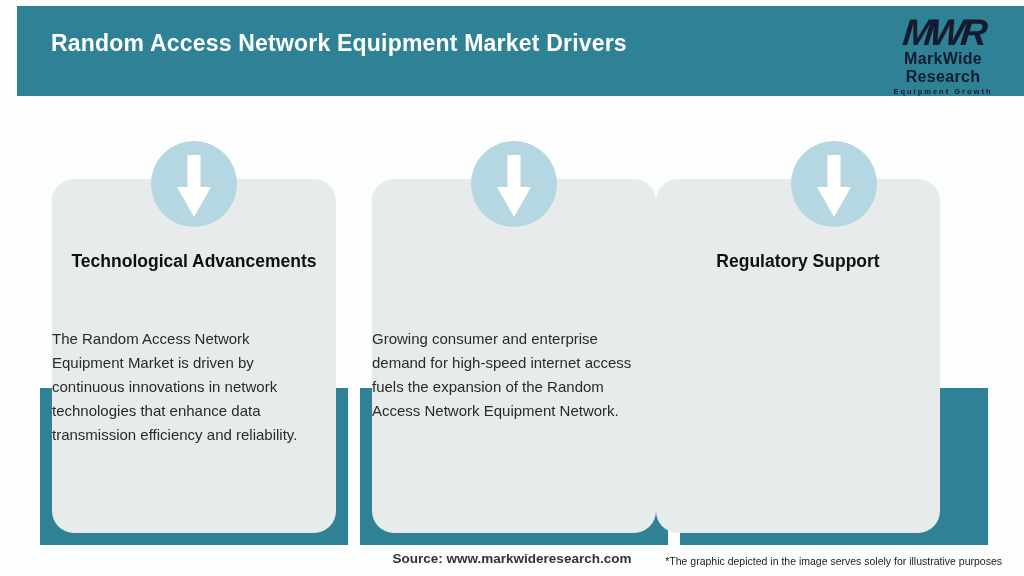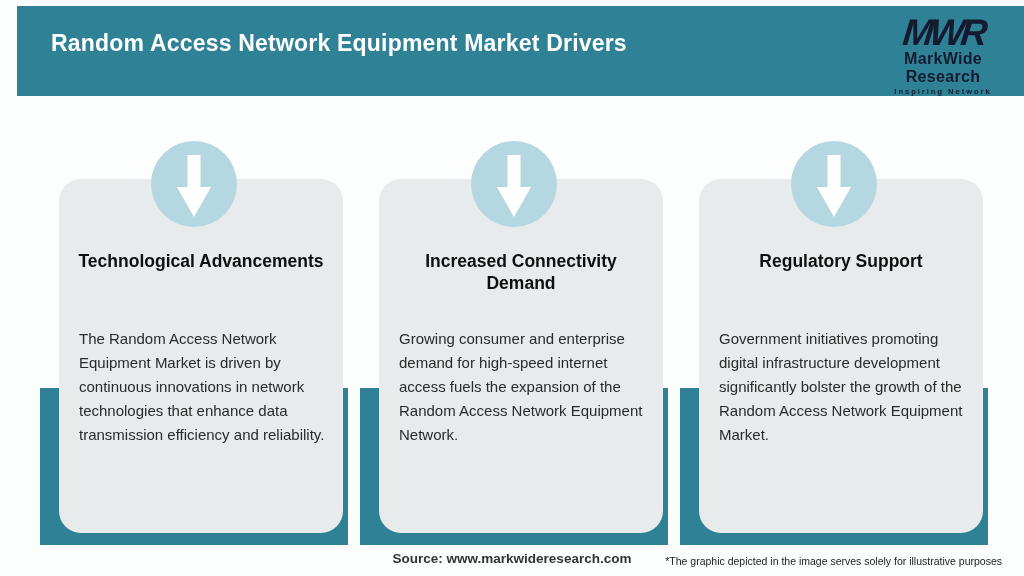--- a/index.html
+++ b/index.html
@@ -68,25 +68,24 @@
   .teal-back.c2 { left: 360px; }
   .teal-back.c3 { left: 680px; }
 
   .card {
     position: absolute;
     top: 179px; height: 354px;
     width: 284px;
     background: #e8ebec;
     border-radius: 22px;
     z-index: 1;
-    margin-left: 7px;
   }
   .card.c1 { left: 52px; }
   .card.c2 { left: 372px; }
-  .card.c3 { left: 692px; }
+  .card.c3 { left: 656px; }
 
   .circle {
     position: absolute;
     top: 141px;
     width: 86px; height: 86px;
     border-radius: 50%;
     background: #b4d7e2;
     z-index: 2;
     display: flex;
     align-items: center;
@@ -105,21 +104,21 @@
     text-align: center;
     font-size: 17.5px;
     font-weight: bold;
     line-height: 22px;
     color: #0f0f0f;
   }
   .card-body {
     position: absolute;
     top: 148px; left: 0;
     width: 100%;
-    padding: 0 13px 0 20px;
+    padding: 0 13px 0 0;
     text-align: left;
     font-size: 15px;
     line-height: 24px;
     color: #2a2a2a;
   }
 
   
   .footer-source {
     position: absolute;
     left: 0; top: 551px;
@@ -139,41 +138,39 @@
   }
 </style>
 </head>
 <body>
 
 <div class="header">
   <div class="page-title">Random Access Network Equipment Market Drivers</div>
   <div class="logo">
     <div class="logo-mark">MWR</div>
     <div class="logo-name">MarkWide Research</div>
-    <div class="logo-tagline">Inspiring Network</div>
+    <div class="logo-tagline">Equipment Growth</div>
   </div>
 </div>
 
 <div class="teal-back c1"></div>
 <div class="teal-back c2"></div>
 <div class="teal-back c3"></div>
 
 <div class="card c1">
   <div class="card-heading">Technological Advancements</div>
   <div class="card-body">The Random Access Network Equipment Market is driven by continuous innovations in network technologies that enhance data transmission efficiency and reliability.</div>
 </div>
 
 <div class="card c2">
-  <div class="card-heading">Increased Connectivity Demand</div>
   <div class="card-body">Growing consumer and enterprise demand for high-speed internet access fuels the expansion of the Random Access Network Equipment Network.</div>
 </div>
 
 <div class="card c3">
   <div class="card-heading">Regulatory Support</div>
-  <div class="card-body">Government initiatives promoting digital infrastructure development significantly bolster the growth of the Random Access Network Equipment Market.</div>
 </div>
 
 <div class="circle c1">
   <svg class="arrow-svg" width="34" height="62" viewBox="0 0 34 62">
     <polygon points="10.5,0 23.5,0 23.5,32 34,32 17,62 0,32 10.5,32" fill="#ffffff"></polygon>
   </svg>
 </div>
 <div class="circle c2">
   <svg class="arrow-svg" width="34" height="62" viewBox="0 0 34 62">
     <polygon points="10.5,0 23.5,0 23.5,32 34,32 17,62 0,32 10.5,32" fill="#ffffff"></polygon>

